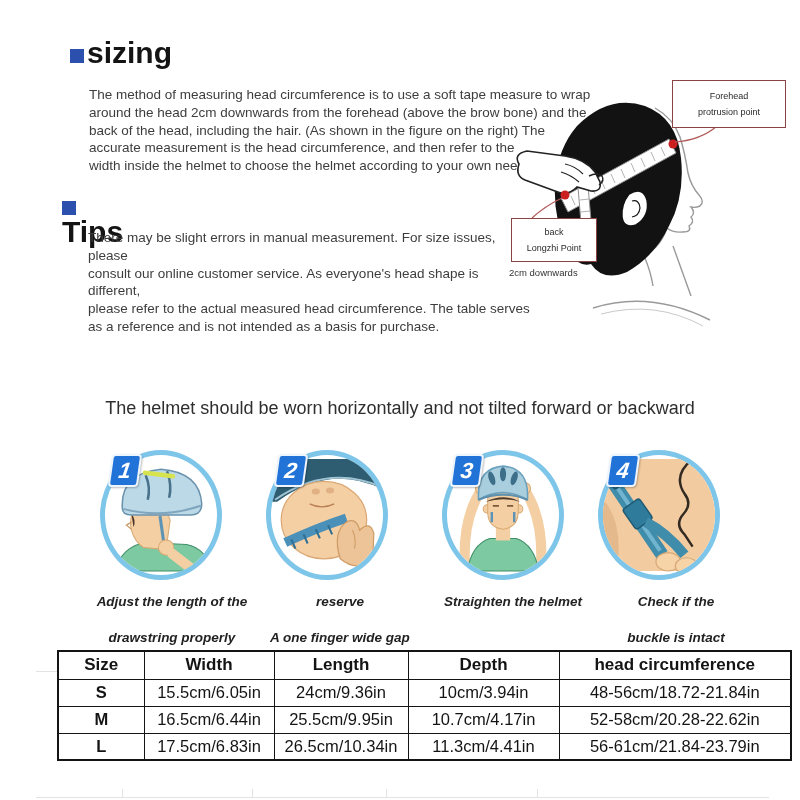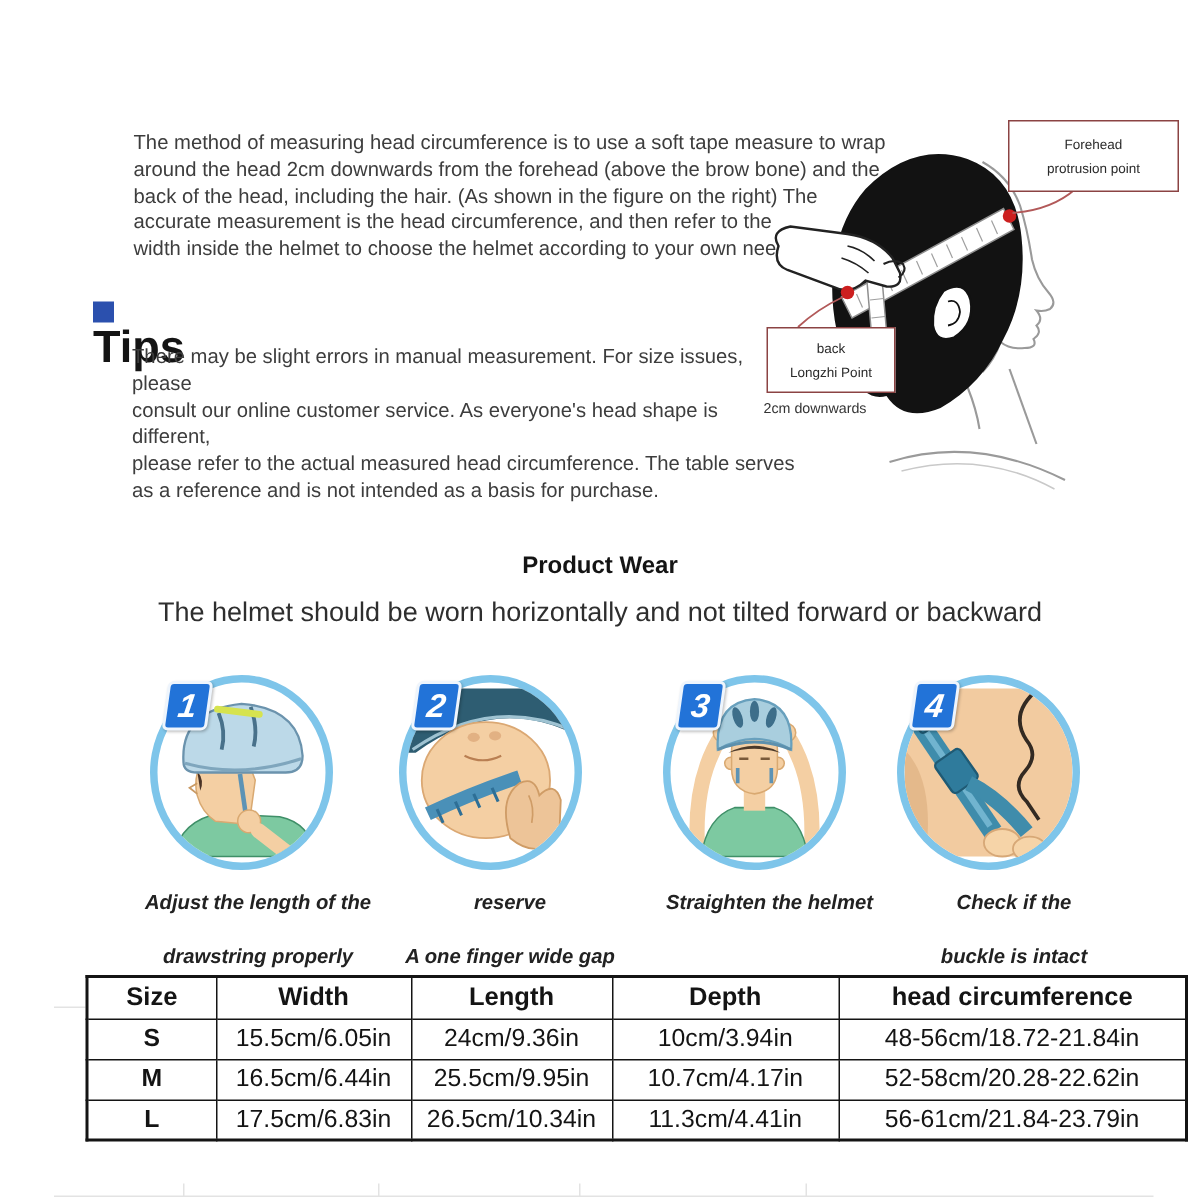--- a/index.html
+++ b/index.html
@@ -56,20 +56,24 @@
   .size-table th { font-weight:bold; font-size:17px; height:28px; }
   .size-table td { height:27px; }
   .size-table td.size-col { font-weight:bold; }
   .ghost { background:#e3e3e3; }
 </style>
 </head>
 <body>
 
 <div id="canvas">
 
+  <div class="abs sec-heading" style="left:70px; top:36px;">
+    <span class="bullet-sq"></span>
+    <span class="sec-title">sizing</span>
+  </div>
   <div class="abs body-text ml" style="left:89px; top:86px; width:565px;">The method of measuring head circumference is to use a soft tape measure to wrap
 around the head 2cm downwards from the forehead (above the brow bone) and the
 back of the head, including the hair. (As shown in the figure on the right) The
 accurate measurement is the head circumference, and then refer to the
 width inside the helmet to choose the helmet according to your own needs</div>
 
   <div class="abs sec-heading" style="left:62px; top:188px;flex-direction:column;">
     <span class="bullet-sq"></span>
     <span class="sec-title">Tips</span>
   </div>
@@ -126,21 +130,20 @@
     <path d="M170,74 Q196,72 212,58" fill="none" stroke="#b25959" stroke-width="1.2"></path>
     <path d="M57,130 Q40,138 27,150" fill="none" stroke="#b25959" stroke-width="1.2"></path>
   </svg>
 
   <div class="abs diagram-label ml" style="left:672px; top:80px; width:114px; height:48px;">Forehead
 protrusion point</div>
   <div class="abs diagram-label ml" style="left:511px; top:218px; width:86px; height:44px;">back
 Longzhi Point</div>
   <div class="abs small-note" style="left:509px; top:267px;">2cm downwards</div>
 
-  <div class="abs pw-title" style="left:0px; top:369px;">Product Wear</div>
   <div class="abs pw-subtitle" style="left:0px; top:398px;">The helmet should be worn horizontally and not tilted forward or backward</div>
 
   <div class="abs step-wrap" style="left:100px; top:450px;">
     <div class="badge">1</div>
     <div class="step-circle">
       <svg width="112" height="120" viewBox="0 0 110 110">
         <path d="M10,110 Q16,86 40,82 L80,84 Q100,88 104,110 Z" fill="#7dc9a1" stroke="#3f8f68" stroke-width="1"></path>
         <path d="M30,46 Q23,58 26,70 Q29,81 38,87 L60,89 L64,60 L58,44 Z" fill="#f4cfa3" stroke="#d9a971" stroke-width="1"></path>
         <path d="M26,62 L21,65 L26,69" fill="none" stroke="#c99a64" stroke-width="1.2"></path>
         <path d="M26,54 Q31,60 28,67" fill="#4a3326"></path>

